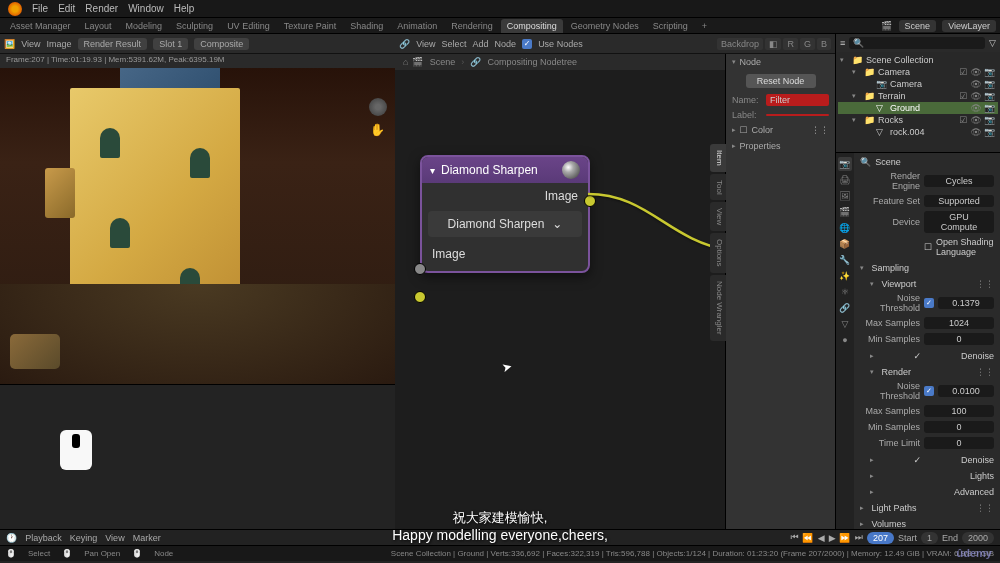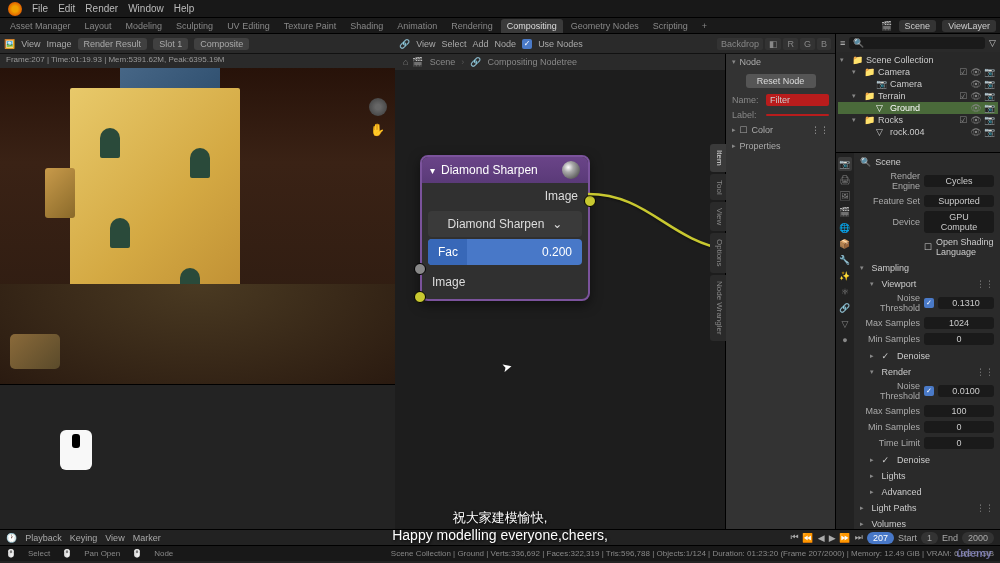--- a/index.html
+++ b/index.html
@@ -98,21 +98,21 @@
 .prop-tab { width: 14px; height: 14px; border-radius: 2px; display: flex; align-items: center; justify-content: center; font-size: 9px; color: #888; }
 .prop-tab.active { background: #3a3a3a; color: #ddd; }
 .prop-tab.render { color: #a8a8a8; }
 .prop-body { flex: 1; padding: 2px; overflow: hidden; }
 .prop-row { display: flex; padding: 2px 4px; gap: 4px; align-items: center; font-size: 9px; }
 .prop-row label { flex: 0 0 60px; text-align: right; color: #aaa; }
 .prop-row .val { flex: 1; background: #1a1a1a; padding: 1px 6px; border-radius: 3px; color: #ccc; text-align: center; }
 .prop-row .chk2 { width: 10px; height: 10px; background: #4a7ac8; border-radius: 2px; font-size: 7px; color: #fff; display: flex; align-items: center; justify-content: center; }
 .prop-section { padding: 2px 4px; color: #ccc; display: flex; align-items: center; gap: 8px; margin-top: 2px; }
 .prop-section .tri { font-size: 7px; color: #888; }
-.prop-section.sub { padding-left: 14px; font-size: 9px; }
+.prop-section.sub { padding-left: 14px; font-size: 9px; justify-content: space-between; }
 .prop-section .dots { margin-left: auto; color: #888; }
 
 .timeline { height: 16px; background: #222; border-top: 1px solid #000; display: flex; align-items: center; padding: 0 6px; gap: 8px; font-size: 9px; color: #aaa; }
 .timeline .right { margin-left: auto; display: flex; gap: 4px; align-items: center; }
 .tl-field { background: #333; padding: 1px 6px; border-radius: 6px; }
 .tl-field.cur { background: #4878c8; color: #fff; }
 
 .statusbar { height: 16px; background: #181818; border-top: 1px solid #000; display: flex; align-items: center; padding: 0 6px; gap: 12px; font-size: 8px; color: #888; }
 .statusbar .right { margin-left: auto; }
 
@@ -223,24 +223,20 @@
           <span class="sphere"></span>
         </div>
         <div class="node-body">
           <div class="node-row output">
             <span>Image</span>
           </div>
           <div class="node-row dropdown">
             <span>Diamond Sharpen</span>
             <span>⌄</span>
           </div>
-          <div class="node-row slider">
-            <span>Fac</span>
-            <span>0.200</span>
-          </div>
           <div class="node-row input">
             <span>Image</span>
           </div>
         </div>
         <div class="socket out-img"></div>
         <div class="socket in-fac"></div>
         <div class="socket in-img"></div>
       </div>
       <svg class="wire">
         <path d="M 0 24 C 60 24, 80 70, 140 80"></path>
@@ -394,21 +390,21 @@
             <span>Sampling</span>
           </div>
         <div class="prop-section sub">
             <span class="tri">▾</span>
             <span>Viewport</span>
             <span class="dots">⋮⋮</span>
           </div>
         <div class="prop-row">
             <label>Noise Threshold</label>
             <span class="chk2">✓</span>
-            <span class="val">0.1310</span>
+            <span class="val">0.1379</span>
           </div>
         <div class="prop-row">
             <label>Max Samples</label>
             <span class="val">1024</span>
           </div>
         <div class="prop-row">
             <label>Min Samples</label>
             <span class="val">0</span>
           </div>
         <div class="prop-section sub">

